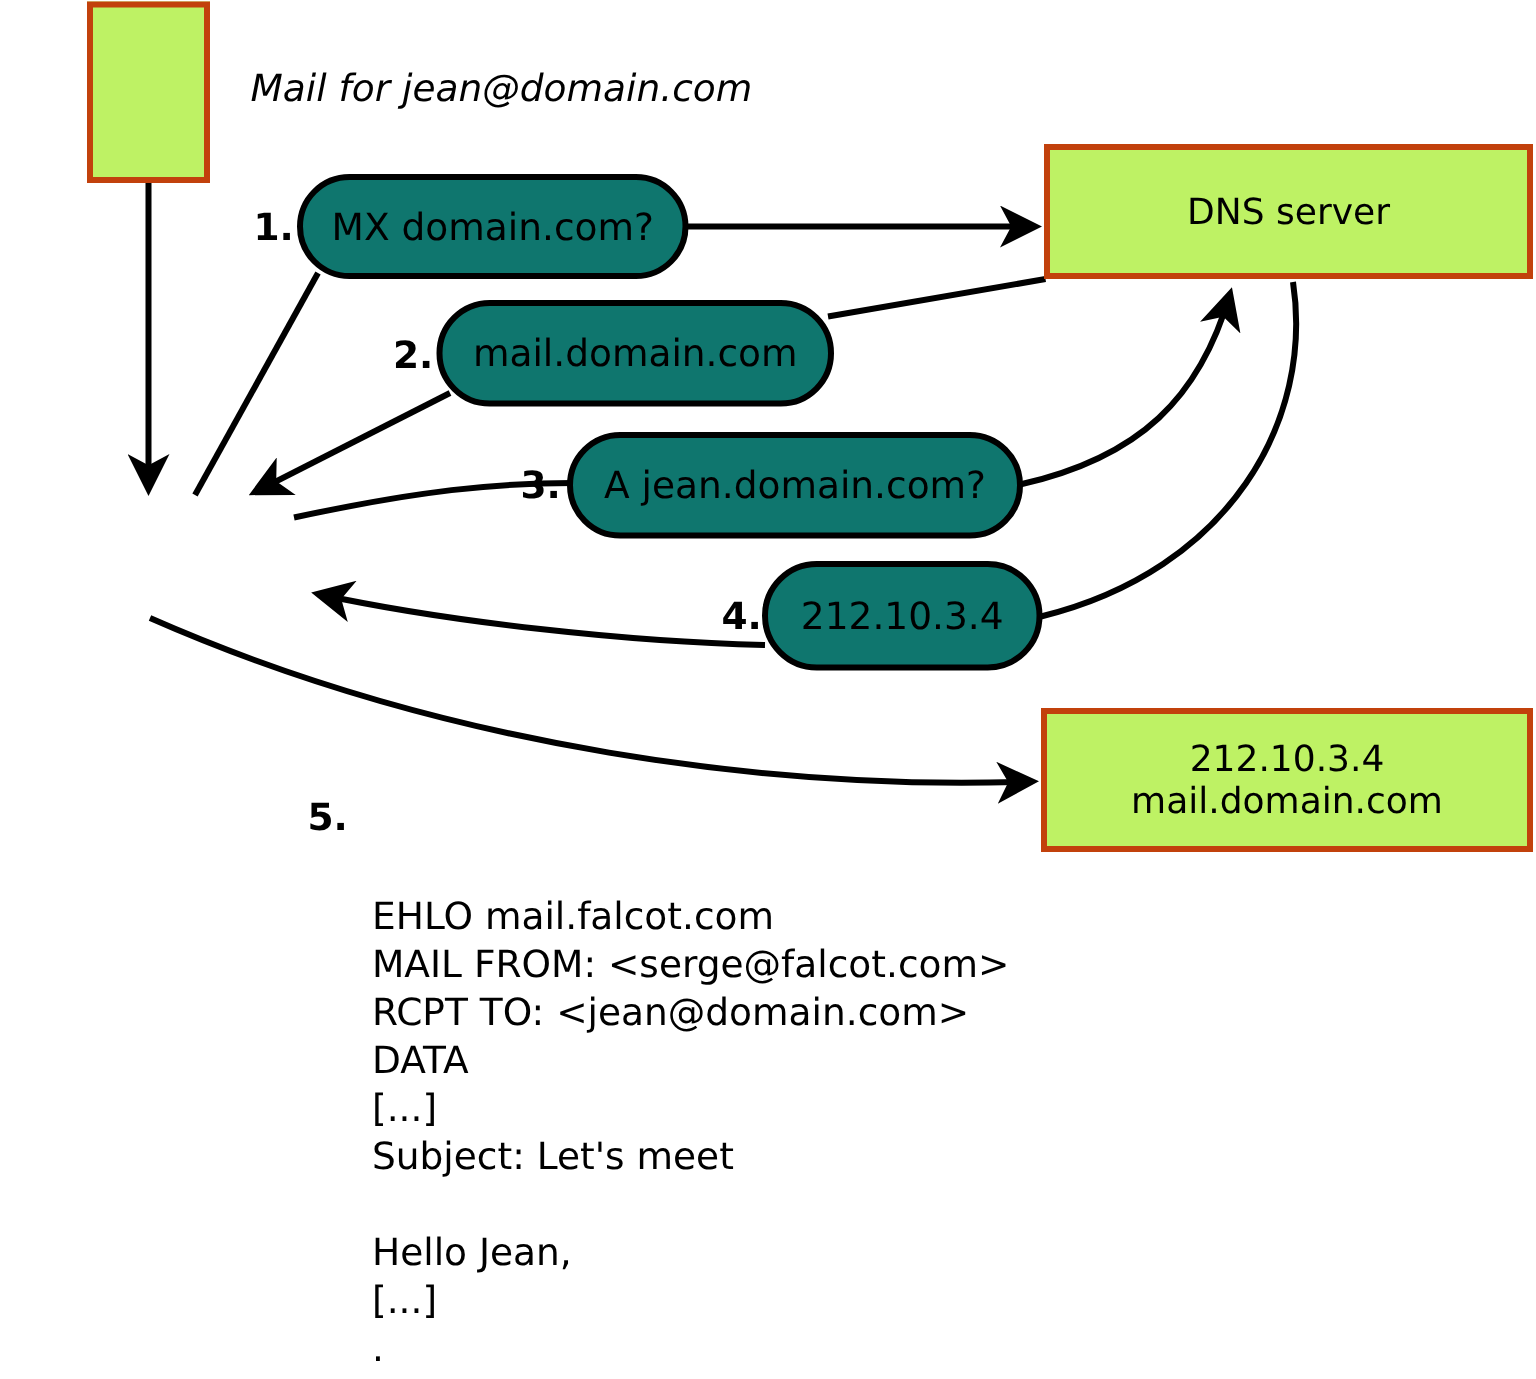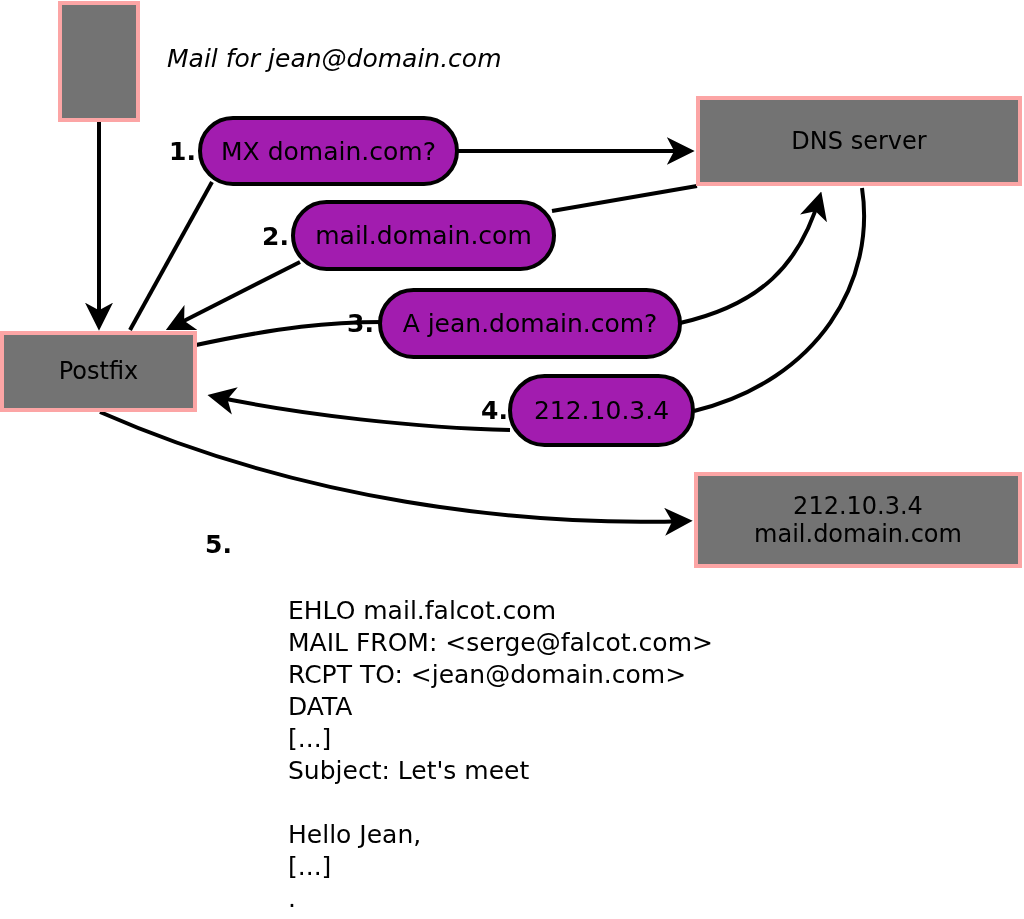--- a/index.html
+++ b/index.html
@@ -24,37 +24,37 @@
     top: 0;
     width: 1024px;
     height: 919px;
     pointer-events: none;
   }
 
   
   .node-box {
     position: absolute;
     box-sizing: border-box;
-    background: #737373;
-    border: 4px solid #fca5a5;
+    background: #bef264;
+    border: 4px solid #c2410c;
     display: flex;
     align-items: center;
     justify-content: center;
     text-align: center;
     line-height: 1.18;
     font-size: 24px;
     white-space: pre-line;
     z-index: 3;
   }
 
   
   .bubble {
     position: absolute;
     box-sizing: border-box;
-    background: #a21caf;
+    background: #0f766e;
     border: 4px solid #000000;
     border-radius: 40px;
     display: flex;
     align-items: center;
     justify-content: center;
     text-align: center;
     font-size: 25px;
     z-index: 4;
   }
 
@@ -74,21 +74,20 @@
     white-space: nowrap;
     z-index: 5;
     font-style: italic;
   }
   .transcript {
     position: absolute;
     font-size: 25px;
     line-height: 32px;
     white-space: pre;
     z-index: 5;
-    margin-left: 40px;
   }
 </style>
 </head>
 <body>
 
 <div id="canvas">
 
   <svg id="wires" viewBox="0 0 1024 919" xmlns="http://www.w3.org/2000/svg">
     <defs>
       <marker id="arrow" viewBox="0 0 12 12" refX="10" refY="6" markerWidth="7" markerHeight="7" orient="auto-start-reverse">
@@ -117,23 +116,20 @@
       <path d="M 510 430 C 420 428 300 415 212 396" marker-end="url(#arrow)"></path>
 
       <path d="M 100 412 C 300 500 520 527 688 521" marker-end="url(#arrow)"></path>
     </g>
   </svg>
 
   <div class="node-box" style="left:58px; top:1px; width:82px; height:121px;">
     <span></span>
   </div>
 
-  <div class="node-box" style="left:0px; top:331px; width:197px; height:81px;">
-    <span>Postfix</span>
-  </div>
 
   <div class="node-box" style="left:696px; top:96px; width:326px; height:90px;">
     <span>DNS server</span>
   </div>
 
   <div class="node-box" style="left:694px; top:472px; width:328px; height:96px; flex-direction:column;">
     <span>212.10.3.4</span>
     <span>mail.domain.com</span>
   </div>
 

